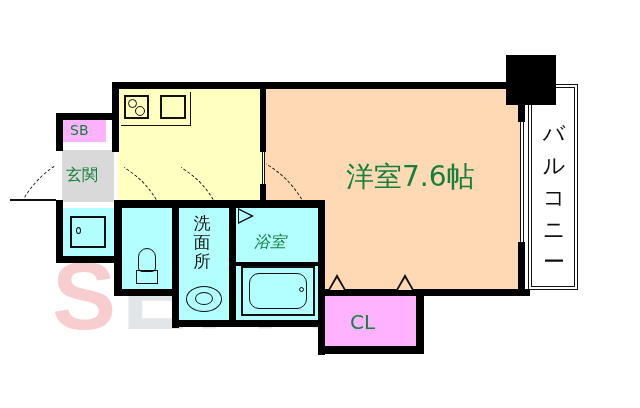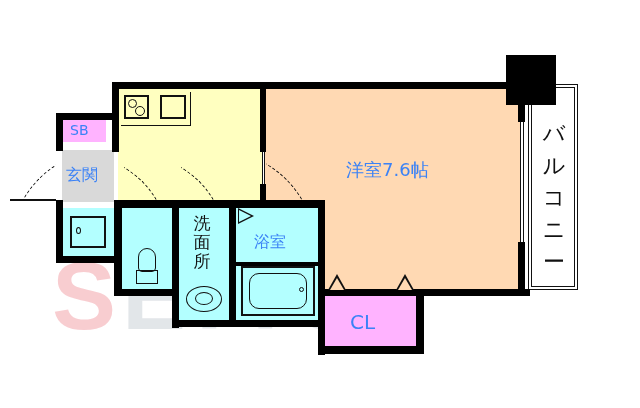--- a/index.html
+++ b/index.html
@@ -1,34 +1,34 @@
 <!DOCTYPE html>
 <html><head>
 <meta charset="utf-8">
 <style>
   html, body { margin:0; padding:0; background:#ffffff; }
   body { width:640px; height:408px; position:relative; overflow:hidden; font-family:"DejaVu Sans", sans-serif; }
   .abs { position:absolute; box-sizing:border-box; }
   .room { position:absolute; box-sizing:border-box; }
   .wall { position:absolute; background:#000; }
-  .label { position:absolute; color:#3b82f6; font-family:"DejaVu Sans", sans-serif; white-space:nowrap; }
+  .label { position:absolute; color:#15803d; font-family:"DejaVu Sans", sans-serif; white-space:nowrap; }
   .vtext { position:absolute; color:#111; font-size:17px; line-height:19px; text-align:center; width:20px; }
   .wm { position:absolute; font-family:"Liberation Sans", sans-serif; font-weight:bold; font-size:96px; line-height:1; opacity:0.22; }
 </style>
 </head>
 <body>
 
 <div class="wm" style="left:52px;top:248px;color:#e02030;">S</div>
 <div class="wm" style="left:122px;top:248px;color:#8090a0;">E</div>
 <div class="wm" style="left:180px;top:248px;color:#8090a0;">T</div>
 <div class="wm" style="left:236px;top:248px;color:#8090a0;">T</div>
 <div class="wm" style="left:290px;top:248px;color:#8090a0;">O</div>
 
 <div class="room" style="left:264px;top:88px;width:258px;height:202px;background:#ffd9b3;"></div>
-<div class="label" style="left:346px;top:158px;font-size:18px;">洋室7.6帖</div>
+<div class="label" style="left:346px;top:158px;font-size:28px;">洋室7.6帖</div>
 
 <div class="room" style="left:118px;top:88px;width:146px;height:112px;background:#ffffc0;"></div>
 
 <div class="abs" style="left:124px;top:95px;width:25px;height:24px;border:2px solid #111;">
   <div class="abs" style="left:2px;top:2px;width:9px;height:9px;border:1.5px solid #111;border-radius:50%;"></div>
   <div class="abs" style="left:9px;top:9px;width:10px;height:10px;border:1.5px solid #111;border-radius:50%;"></div>
 </div>
 
 <div class="abs" style="left:160px;top:95px;width:26px;height:24px;border:2px solid #111;"></div>
 <div class="abs" style="left:121px;top:92px;width:70px;height:34px;border:1px solid #111;border-left:none;border-top:none;"></div>
@@ -55,21 +55,21 @@
 <div class="vtext" style="left:192px;top:214px;">
     <div>洗</div>
     <div>面</div>
     <div>所</div>
   </div>
 <div class="abs" style="left:186px;top:286px;width:36px;height:26px;border:1.5px solid #111;border-radius:50%;">
   <div class="abs" style="left:8px;top:5px;width:18px;height:13px;border:1.5px solid #111;border-radius:50%;"></div>
 </div>
 
 <div class="room" style="left:236px;top:208px;width:82px;height:112px;background:#b3ffff;"></div>
-<div class="label" style="left:254px;top:232px;font-size:16px;">浴室</div>
+<div class="label" style="left:254px;top:232px;font-size:16px;font-style:italic;">浴室</div>
 <div class="abs" style="left:241px;top:266px;width:74px;height:50px;border:2px solid #111;">
   <div class="abs" style="left:6px;top:5px;width:58px;height:36px;border:1.5px solid #111;border-radius:10px;"></div>
   <div class="abs" style="left:56px;top:19px;width:5px;height:5px;border:1.5px solid #111;border-radius:50%;"></div>
 </div>
 
 <div class="abs" style="left:238px;top:208px;width:0;height:0;border-top:8px solid transparent;border-bottom:8px solid transparent;border-left:16px solid #111;"></div>
 <div class="abs" style="left:239px;top:210px;width:0;height:0;border-top:6px solid transparent;border-bottom:6px solid transparent;border-left:12px solid #b3ffff;"></div>
 
 <div class="room" style="left:324px;top:296px;width:92px;height:50px;background:#ffb3ff;"></div>
 <div class="label" style="left:350px;top:310px;font-size:20px;">CL</div>

